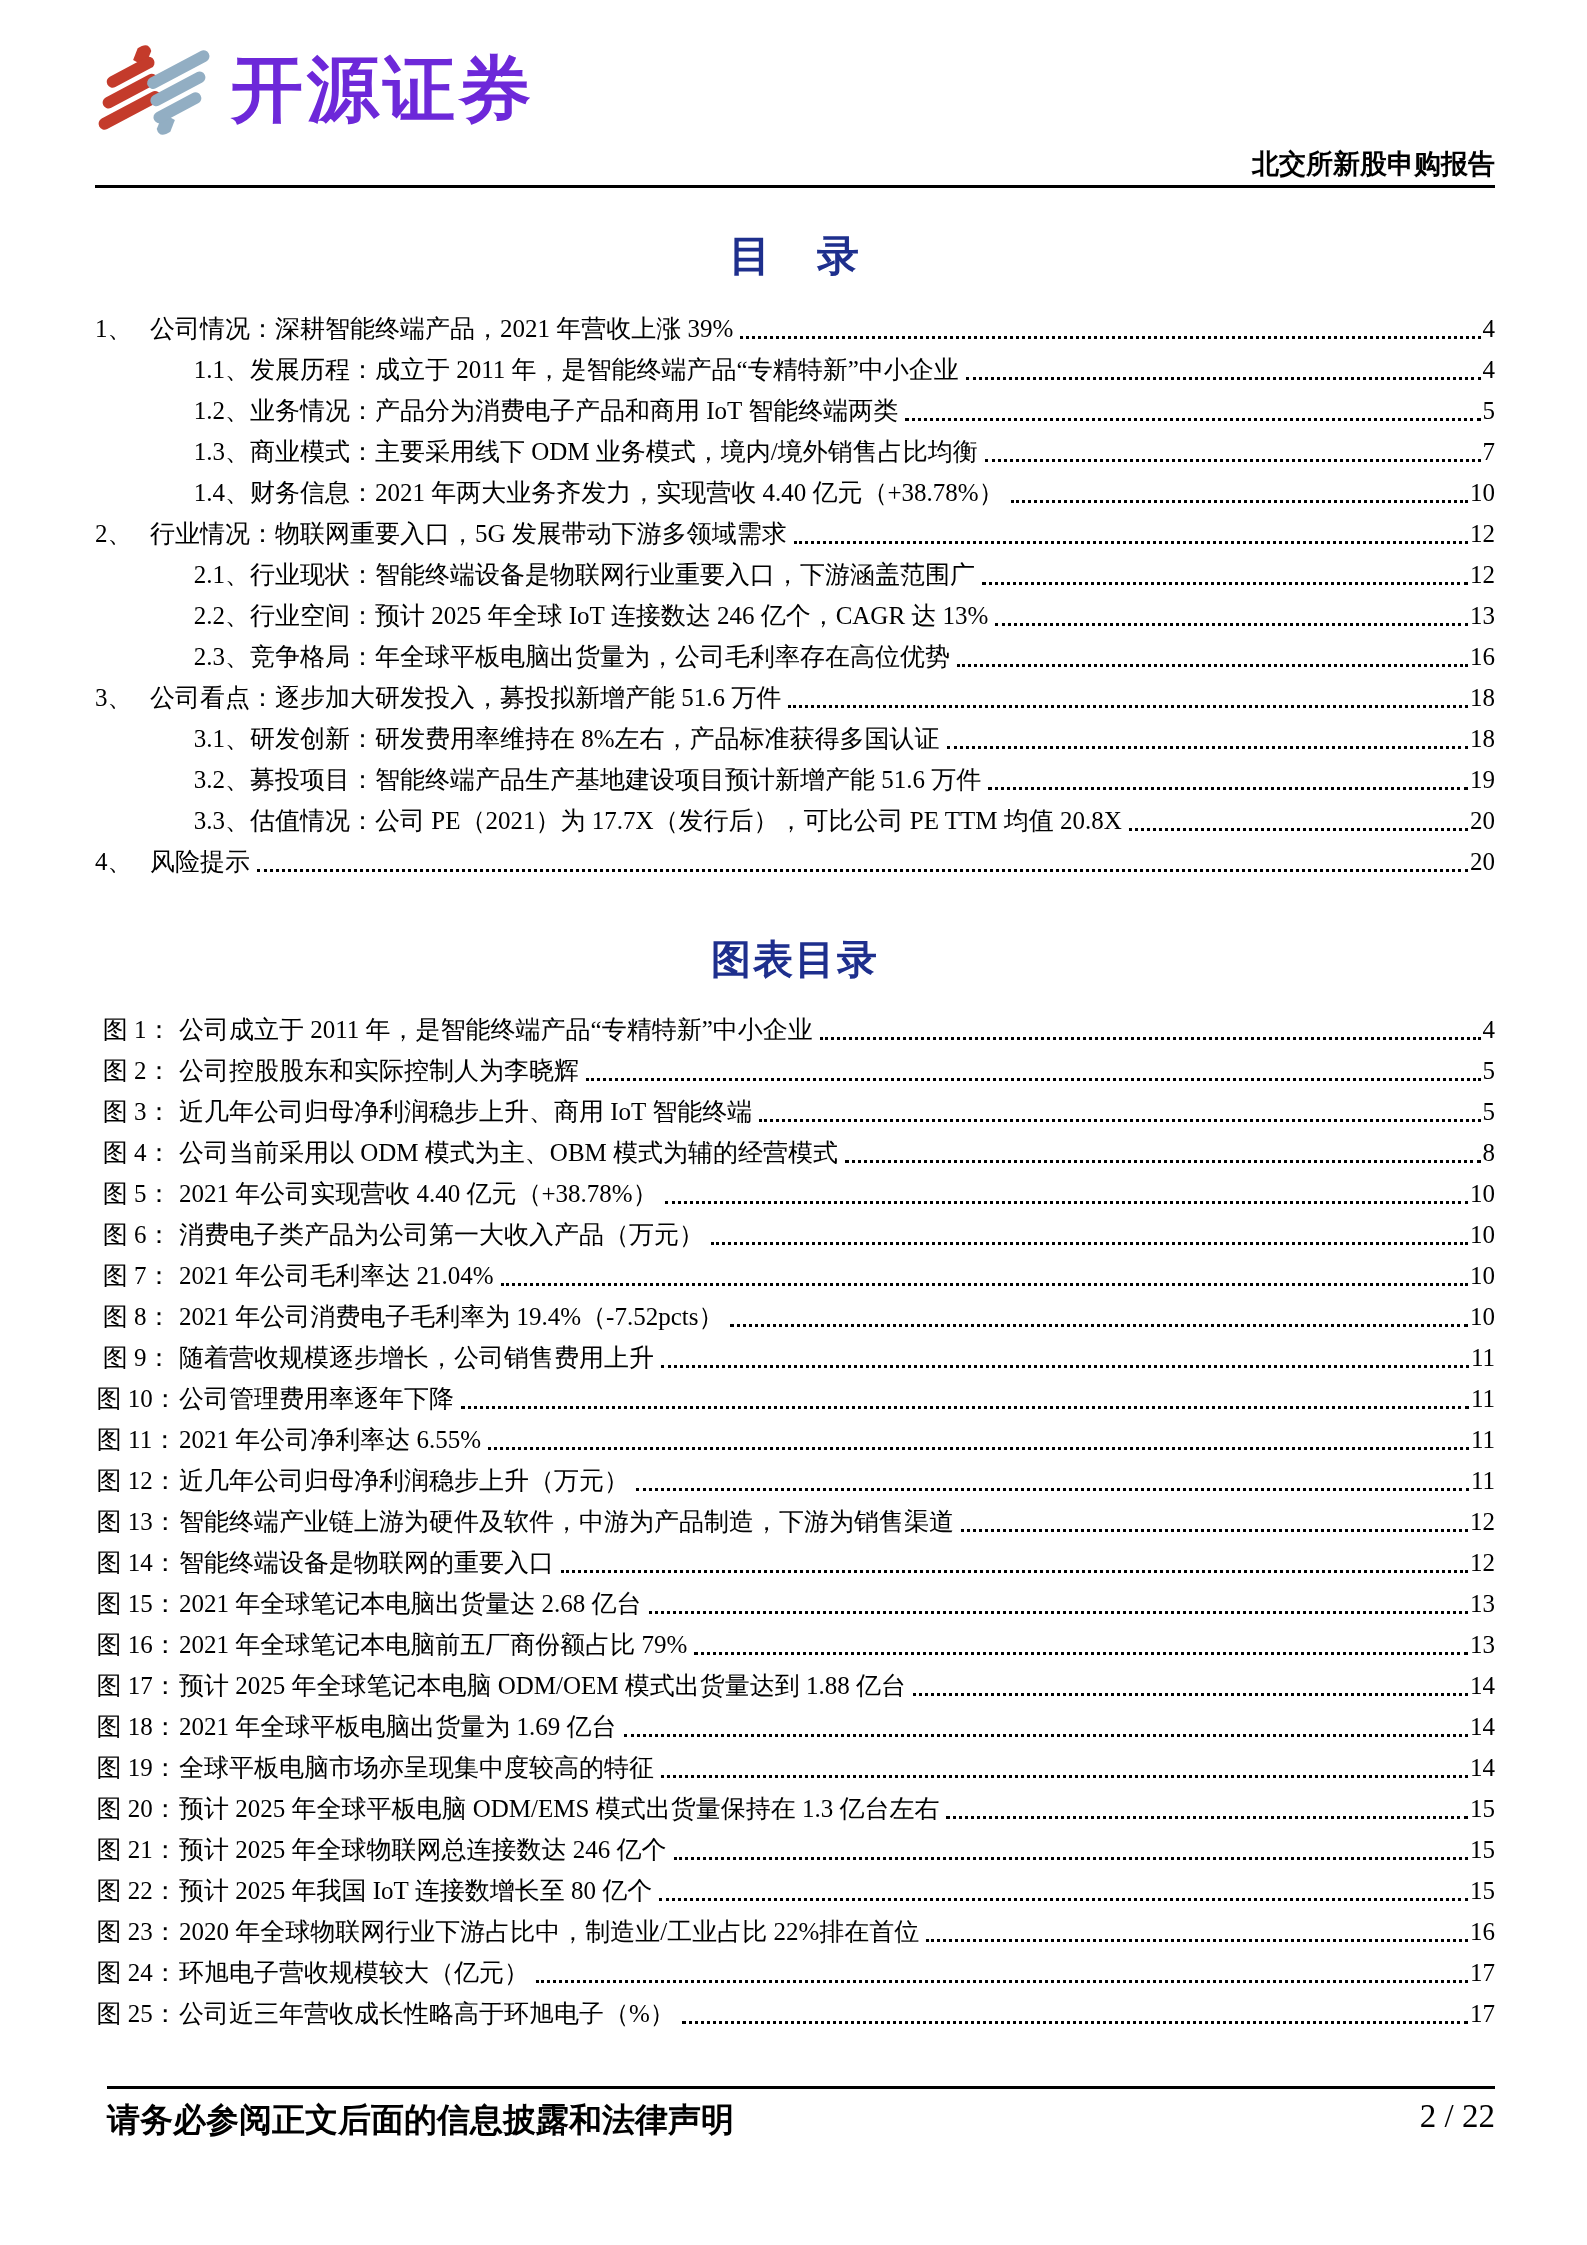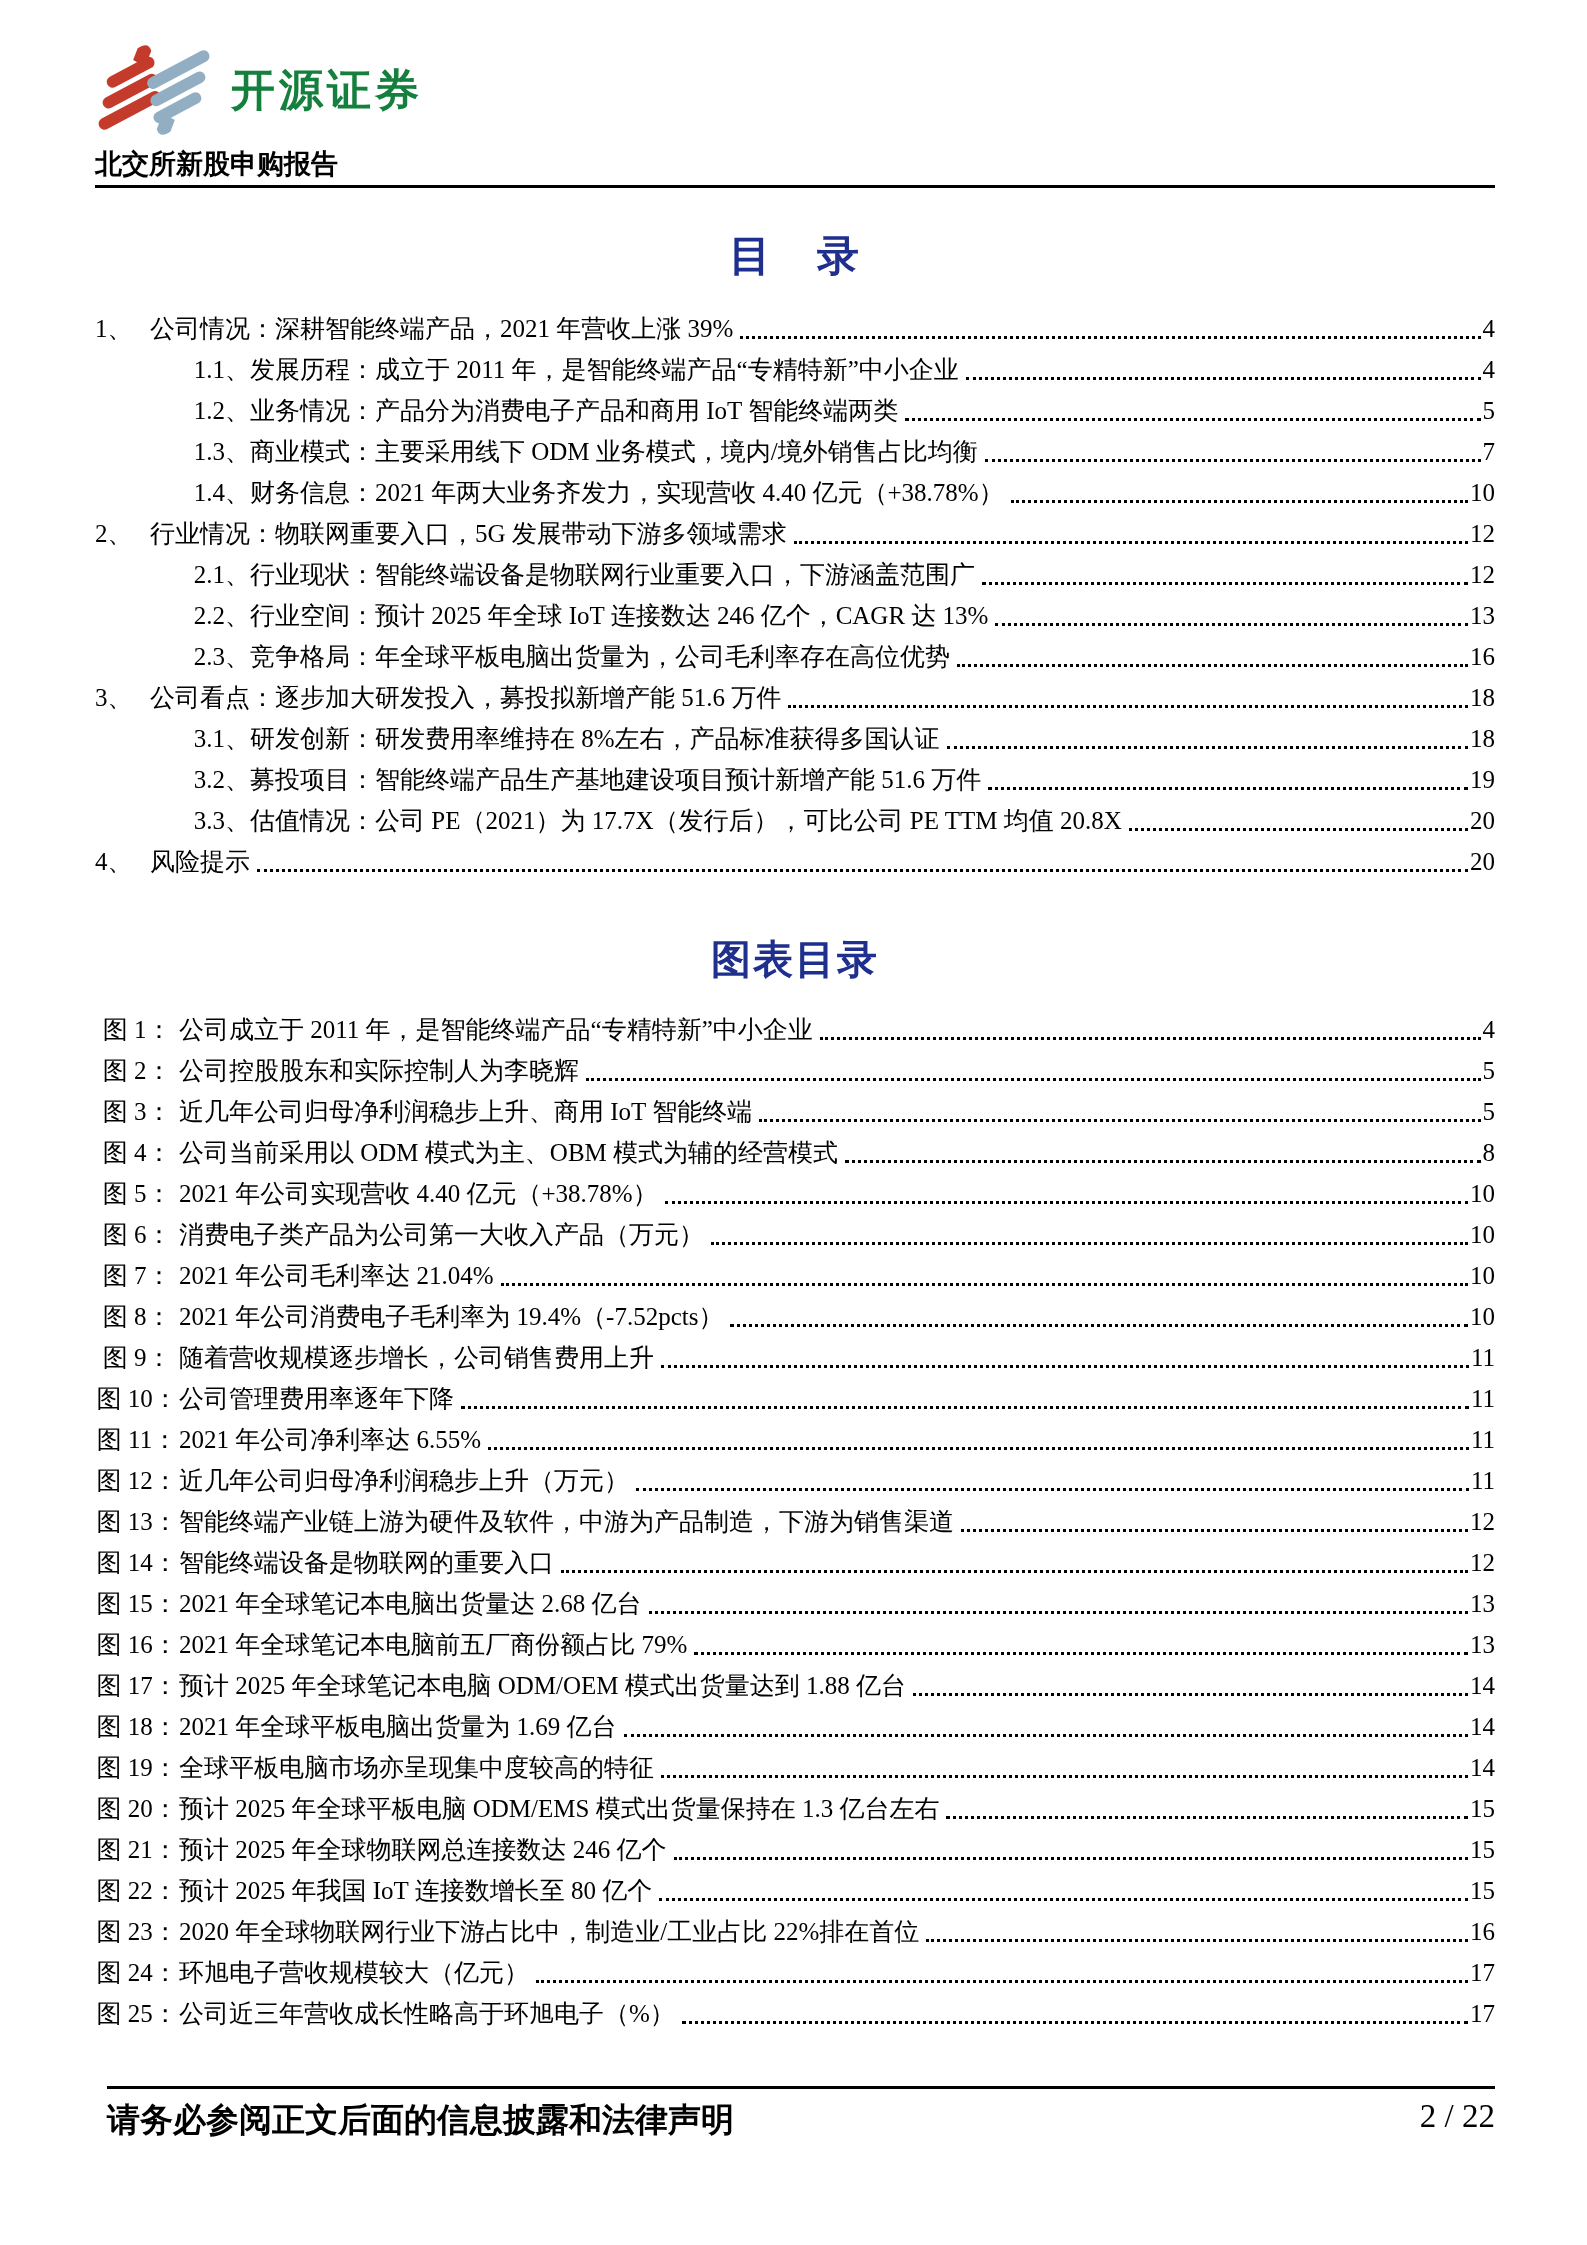--- a/index.html
+++ b/index.html
@@ -14,24 +14,24 @@
     font-family:"Liberation Serif","DejaVu Serif",serif;
     color:#000;
   }
   .page{position:absolute;inset:0;padding:0 92px 0 95px;}
 
   
   .logo-row{margin-top:40px;display:flex;align-items:center;gap:18px;height:100px;}
   .logo-icon svg{width:118px;height:94px;display:block;}
   .logo-text{
     font-family:Liberation Mono, monospace;
-    font-weight:800;font-size:44px;letter-spacing:4px;color:#15803d;
+    font-weight:800;font-size:72px;letter-spacing:4px;color:#6d28d9;
   }
   .report-type{
-    text-align:left;font-size:27px;font-weight:bold;line-height:1.2;margin-top:8px;
+    text-align:right;font-size:27px;font-weight:bold;line-height:1.2;margin-top:8px;
   }
   .header-rule{border:none;border-top:3.5px solid #000;margin-top:5px;}
 
   
   .doc-title{
     margin-top:40px;text-align:center;font-size:42px;font-weight:bold;
     color:var(--accent);letter-spacing:2px;
   }
   .figures-title{
     margin-top:50px;text-align:center;font-size:40px;font-weight:bold;

